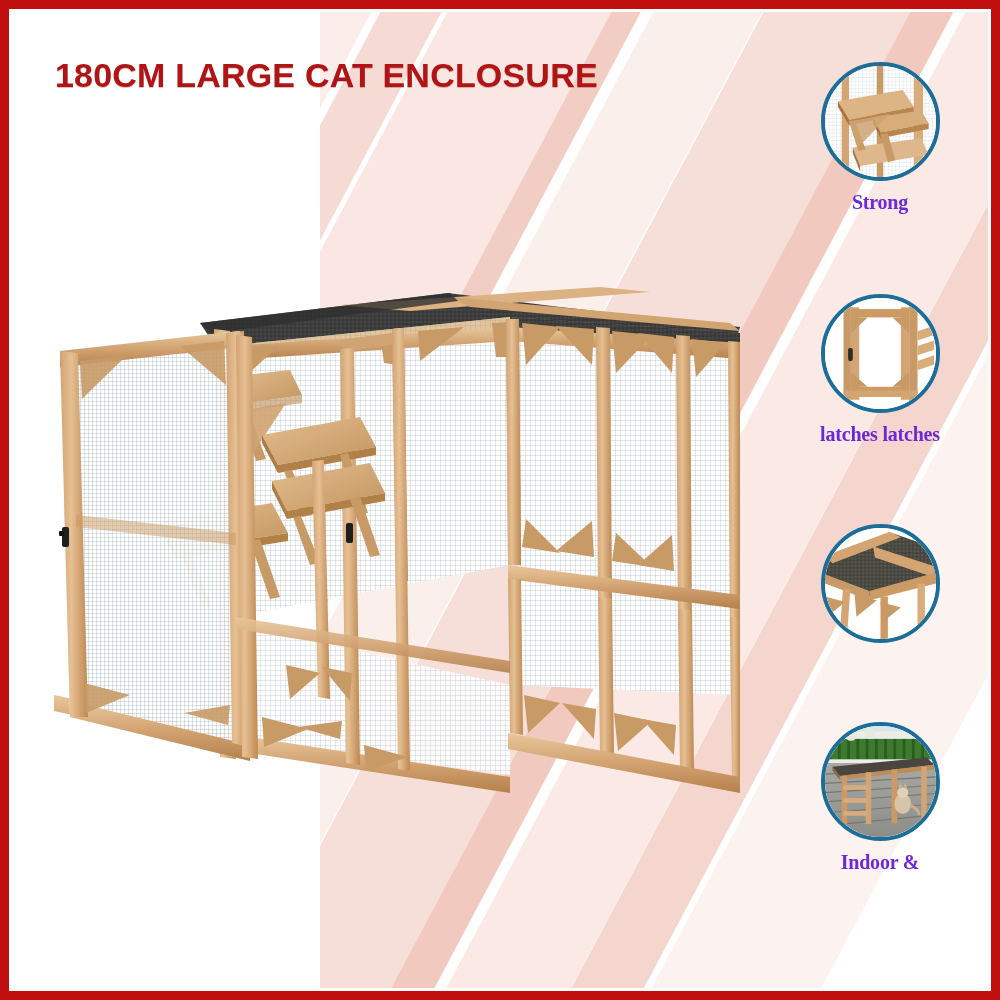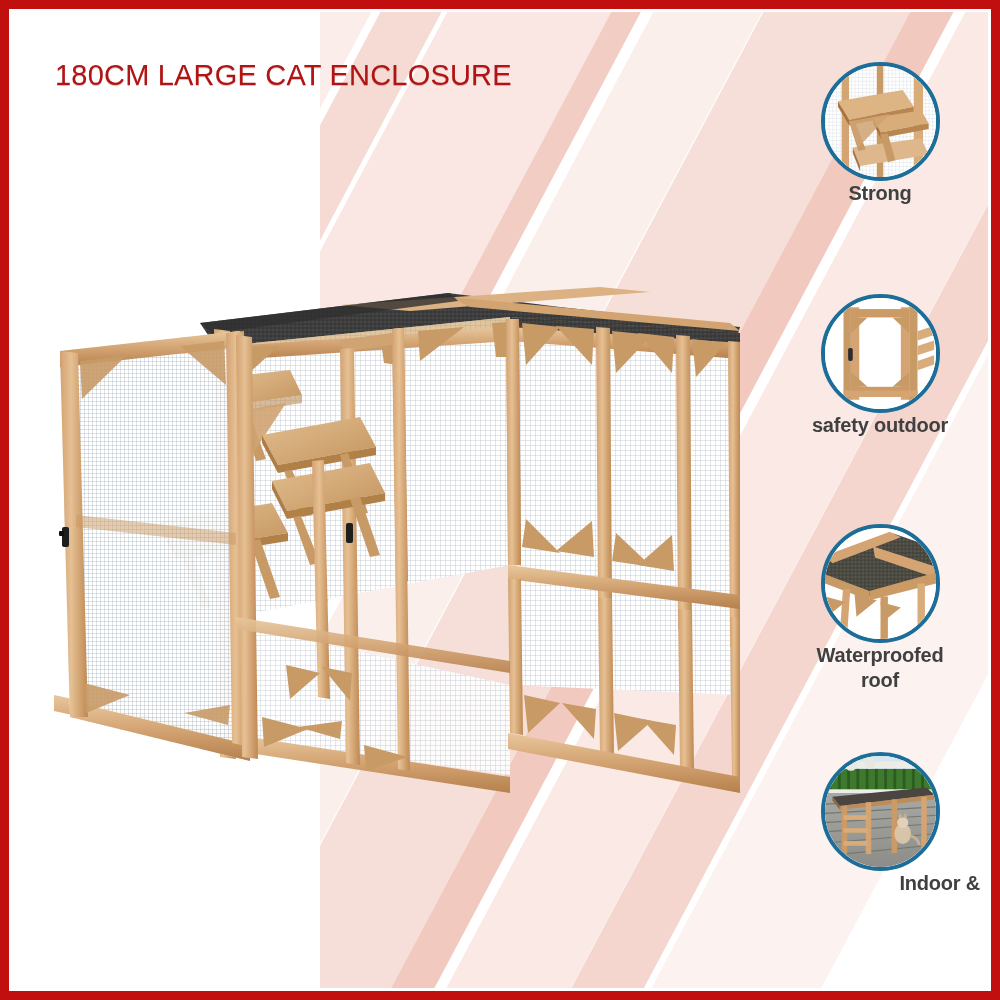--- a/index.html
+++ b/index.html
@@ -14,47 +14,47 @@
   .frame-outer{position:absolute;inset:0;border:9px solid #C10F0F;box-sizing:border-box;pointer-events:none;z-index:60;}
   .frame-inner{position:absolute;inset:9px;border:3px solid #ffffff;box-sizing:border-box;pointer-events:none;z-index:59;}
 
   
   .bg-stripes{position:absolute;top:0;right:0;width:680px;height:1000px;overflow:hidden;z-index:0;}
   .stripe{position:absolute;top:-260px;height:1520px;transform:rotate(28deg);transform-origin:top left;}
 
   
   .title{position:absolute;left:55px;top:55px;width:640px;z-index:20;}
   .title .ln{
-    color:#B11414;font-weight:normal;font-size:29px;line-height:41px;
+    color:#B11414;font-weight:bold;font-size:34px;line-height:41px;
     letter-spacing:.2px;text-transform:uppercase;white-space:nowrap;
     font-family:"Liberation Sans",sans-serif;
     text-shadow:0 1px 0 rgba(120,0,0,.25);
   }
 
   
   .product{position:absolute;left:40px;top:265px;width:730px;height:560px;z-index:10;}
   .product svg{display:block;width:100%;height:100%;}
 
   
   .features{position:absolute;left:780px;top:62px;width:200px;height:930px;z-index:25;}
   .feature{position:absolute;left:0;width:200px;text-align:center;}
   .f0{top:0;}
   .f1{top:232px;}
   .f2{top:462px;}
-  .f3{top:690px;text-align:right;}
+  .f3{top:660px;}
   .circ{
     position:relative;width:119px;height:119px;margin:0 auto;
     border-radius:50%;border:4px solid #1C6E99;box-sizing:border-box;
     overflow:hidden;background:#fff;
   }
   .circ svg{display:block;width:100%;height:100%;}
   .fcap{
-    color:#404040;font-weight:bold;
+    margin-top:9px;color:#6d28d9;font-weight:bold;
     font-size:20px;line-height:25px;letter-spacing:-.2px;
-    font-family:Liberation Sans, sans-serif;
+    font-family:Liberation Serif, serif;
   }
   .fcap span{display:block;}
 </style>
 </head>
 <body>
 
 <div id="stage">
 
   <div class="bg-stripes">
     <div class="stripe" style="left:60px;width:120px;background:#FBEDEA;"></div>
@@ -278,21 +278,21 @@
           <polygon points="28,96 46,96 28,80" fill="#C89A66"></polygon>
           <polygon points="91,96 73,96 91,80" fill="#C89A66"></polygon>
           <rect x="20" y="100" width="80" height="7" fill="#D5A473"></rect>
           <polygon points="100,36 118,30 118,40 100,46" fill="#D9AC7C"></polygon>
           <polygon points="100,52 118,46 118,56 100,62" fill="#D9AC7C"></polygon>
           <polygon points="100,68 118,62 118,72 100,78" fill="#D9AC7C"></polygon>
           <rect x="25" y="54" width="5" height="14" rx="2" fill="#2B2B2B"></rect>
         </svg>
       </div>
       <div class="fcap">
-        <span>safety outdoor</span>
+        <span>latches latches</span>
       </div>
     </div>
 
     <div class="feature f2">
       <div class="circ">
         <svg viewBox="0 0 120 120" xmlns="http://www.w3.org/2000/svg">
           <defs>
             <pattern id="a2" width="4" height="4" patternUnits="userSpaceOnUse">
               <rect width="4" height="4" fill="#4A4A42"></rect>
               <circle cx="1" cy="1" r="0.8" fill="#6A6A60"></circle>
@@ -305,24 +305,20 @@
           <polygon points="52,20 120,42 120,54 54,32" fill="#D5A473"></polygon>
           <polygon points="0,50 48,68 48,78 0,60" fill="#C89A66"></polygon>
           <polygon points="48,68 120,48 120,60 48,78" fill="#CC9A64"></polygon>
           <rect x="24" y="66" width="8" height="54" fill="#D5A473" transform="skewX(-4)"></rect>
           <rect x="60" y="74" width="8" height="46" fill="#CC9A64"></rect>
           <rect x="100" y="60" width="8" height="60" fill="#D9AC7C"></rect>
           <polygon points="32,72 56,78 34,96" fill="#C89A66"></polygon>
           <polygon points="60,80 82,86 62,102" fill="#C89A66"></polygon>
           <polygon points="0,74 22,80 2,96" fill="#C89A66"></polygon>
         </svg>
-      </div>
-      <div class="fcap">
-        <span>Waterproofed</span>
-        <span>roof</span>
       </div>
     </div>
 
     <div class="feature f3">
       <div class="circ">
         <svg viewBox="0 0 120 120" xmlns="http://www.w3.org/2000/svg">
           <defs>
             <linearGradient id="deck" x1="0" y1="0" x2="0" y2="1">
               <stop offset="0" stop-color="#A8A8A4"></stop>
                 <stop offset="1" stop-color="#8C8C88"></stop>

